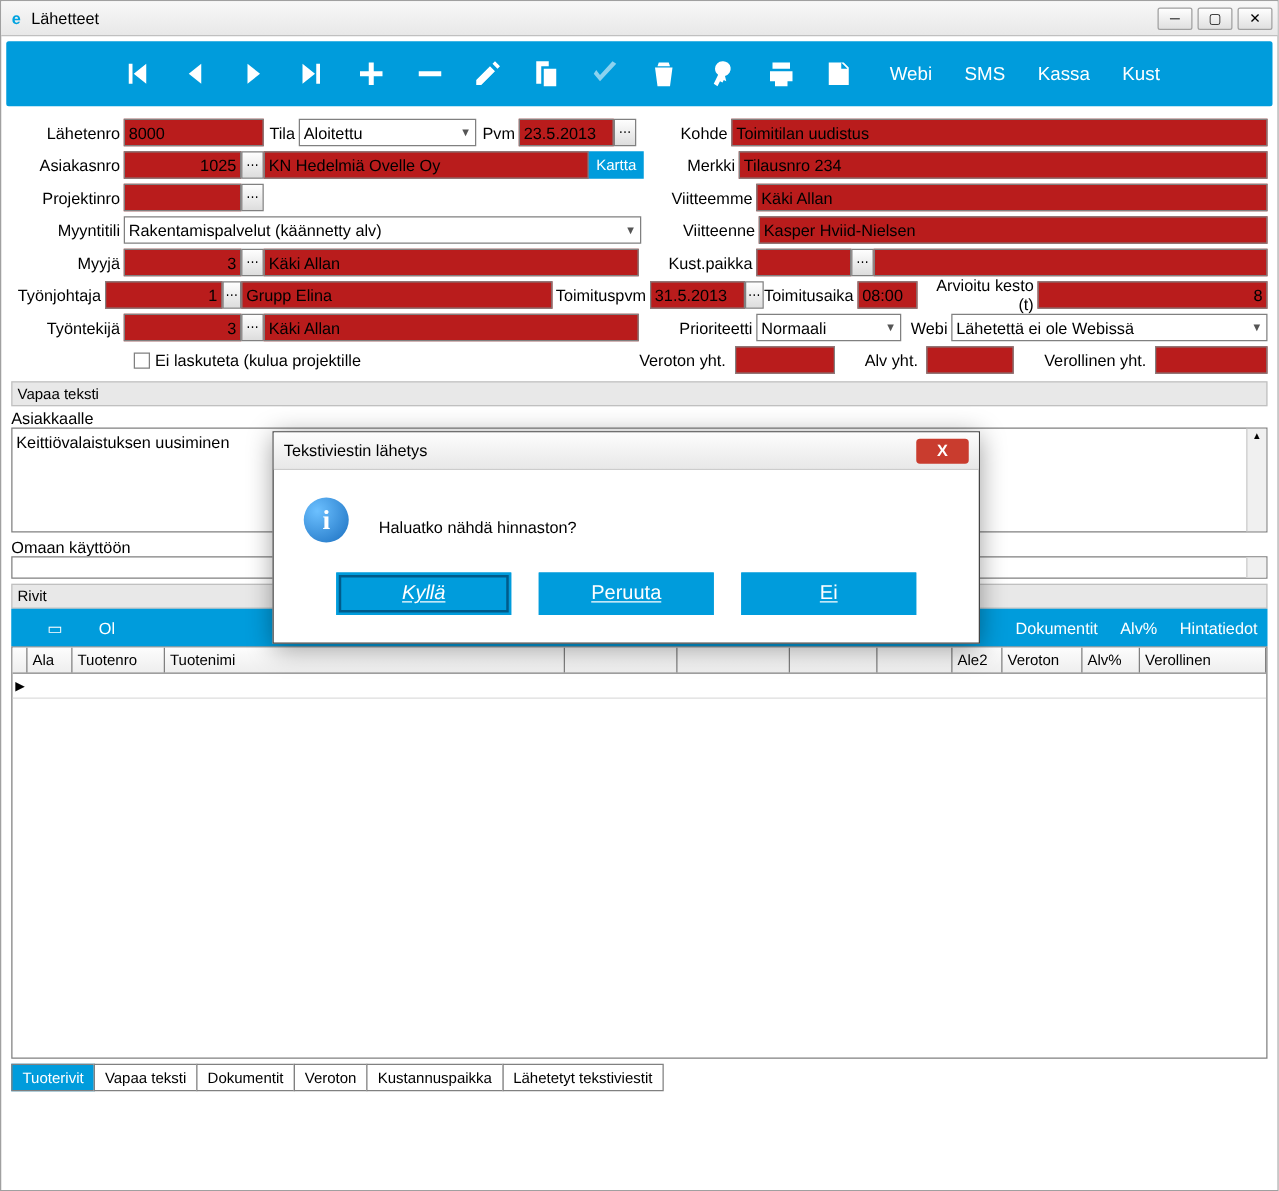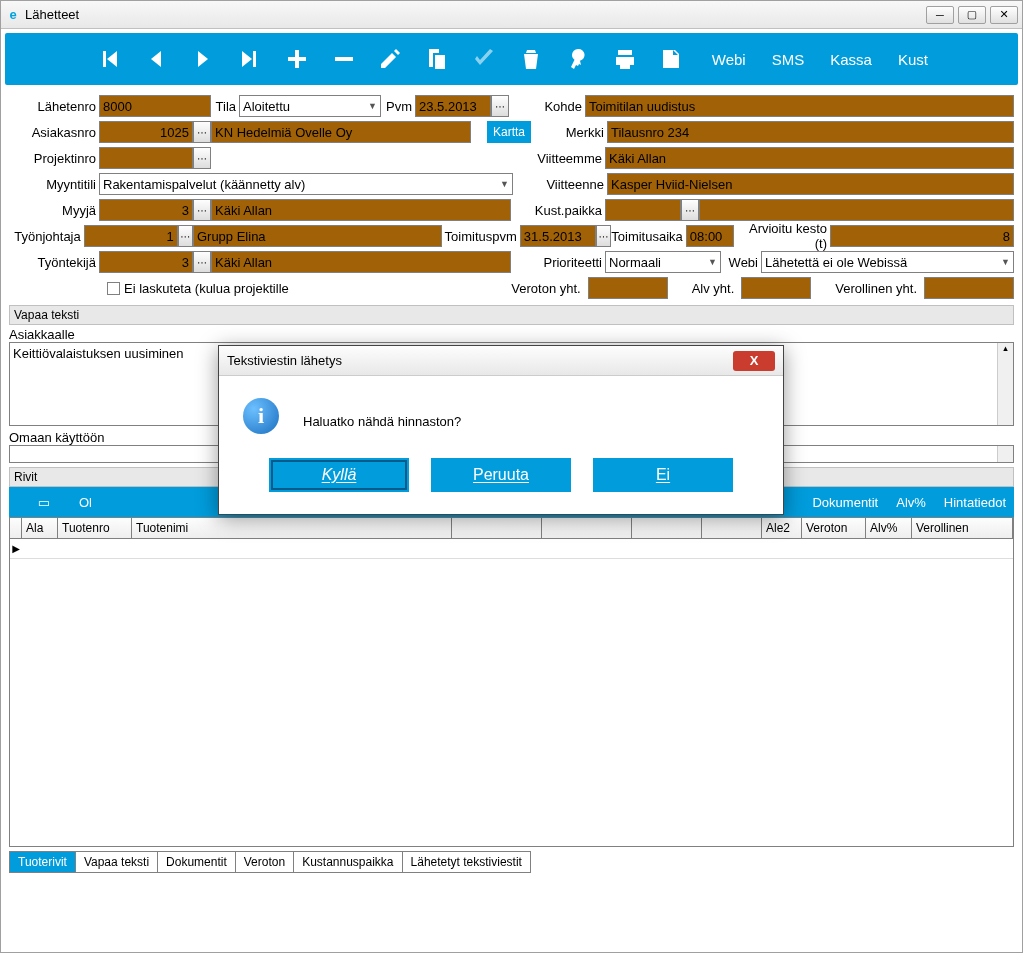--- a/index.html
+++ b/index.html
@@ -12,26 +12,26 @@
 .winbtn { width: 28px; height: 18px; border: 1px solid #a0a0a0; background: linear-gradient(#fefefe,#e0e0e0); border-radius: 2px; display: flex; align-items: center; justify-content: center; font-size: 11px; cursor: pointer; }
 
 .toolbar { height: 52px; background: #009cdc; margin: 4px; border-radius: 2px; display: flex; align-items: center; padding: 0 90px; gap: 18px; }
 .tbtn { width: 32px; height: 32px; display: flex; align-items: center; justify-content: center; cursor: pointer; color: #fff; }
 .tbtn svg { width: 24px; height: 24px; fill: #fff; }
 .tlink { color: #fff; cursor: pointer; font-size: 15px; margin-left: 8px; }
 
 .form { padding: 4px 8px 0 8px; }
 .row { display: flex; align-items: center; height: 26px; justify-content: center; }
 .lbl { text-align: right; padding-right: 3px; }
-.inp { border: 1px solid #808080; background: #a16207; height: 22px; padding: 0 3px; }
+.inp { border: 1px solid #808080; background: #b91c1c; height: 22px; padding: 0 3px; }
 .inp.ra { text-align: right; }
 .sel { border: 1px solid #808080; background: #fff; height: 22px; position: relative; padding: 0 16px 0 3px; display: flex; align-items: center; }
 .sel::after { content: "▼"; position: absolute; right: 3px; font-size: 9px; color: #555; }
 .dots { width: 18px; height: 22px; border: 1px solid #808080; background: linear-gradient(#fefefe,#ddd); display: flex; align-items: center; justify-content: center; font-size: 10px; cursor: pointer; }
-.btn-kartta { background: #009cdc; color: #fff; border: none; height: 22px; padding: 0 6px; cursor: pointer; font-size: 12px; margin-left: 16px; }
+.btn-kartta { background: #009cdc; color: #fff; border: none; height: 22px; padding: 0 6px; cursor: pointer; font-size: 12px; }
 .chk { width: 13px; height: 13px; border: 1px solid #808080; display: inline-block; margin-right: 4px; vertical-align: middle; }
 
 .section-lbl { background: #e8e8e8; border: 1px solid #c0c0c0; padding: 2px 4px; font-size: 12px; margin: 4px 8px 0 8px; }
 .textarea { border: 1px solid #808080; background: #fff; margin: 0 8px; padding: 3px; position: relative; }
 .textarea .scroll { position: absolute; right: 0; top: 0; bottom: 0; width: 16px; background: #f0f0f0; border-left: 1px solid #ccc; }
 
 .rivit-bar { height: 30px; background: #009cdc; margin: 0 8px; display: flex; align-items: center; color: #fff; position: relative; }
 .rivit-bar .right { position: absolute; right: 8px; display: flex; gap: 18px; }
 
 .grid { margin: 0 8px; border: 1px solid #808080; background: #fff; height: 330px; overflow: hidden; }

